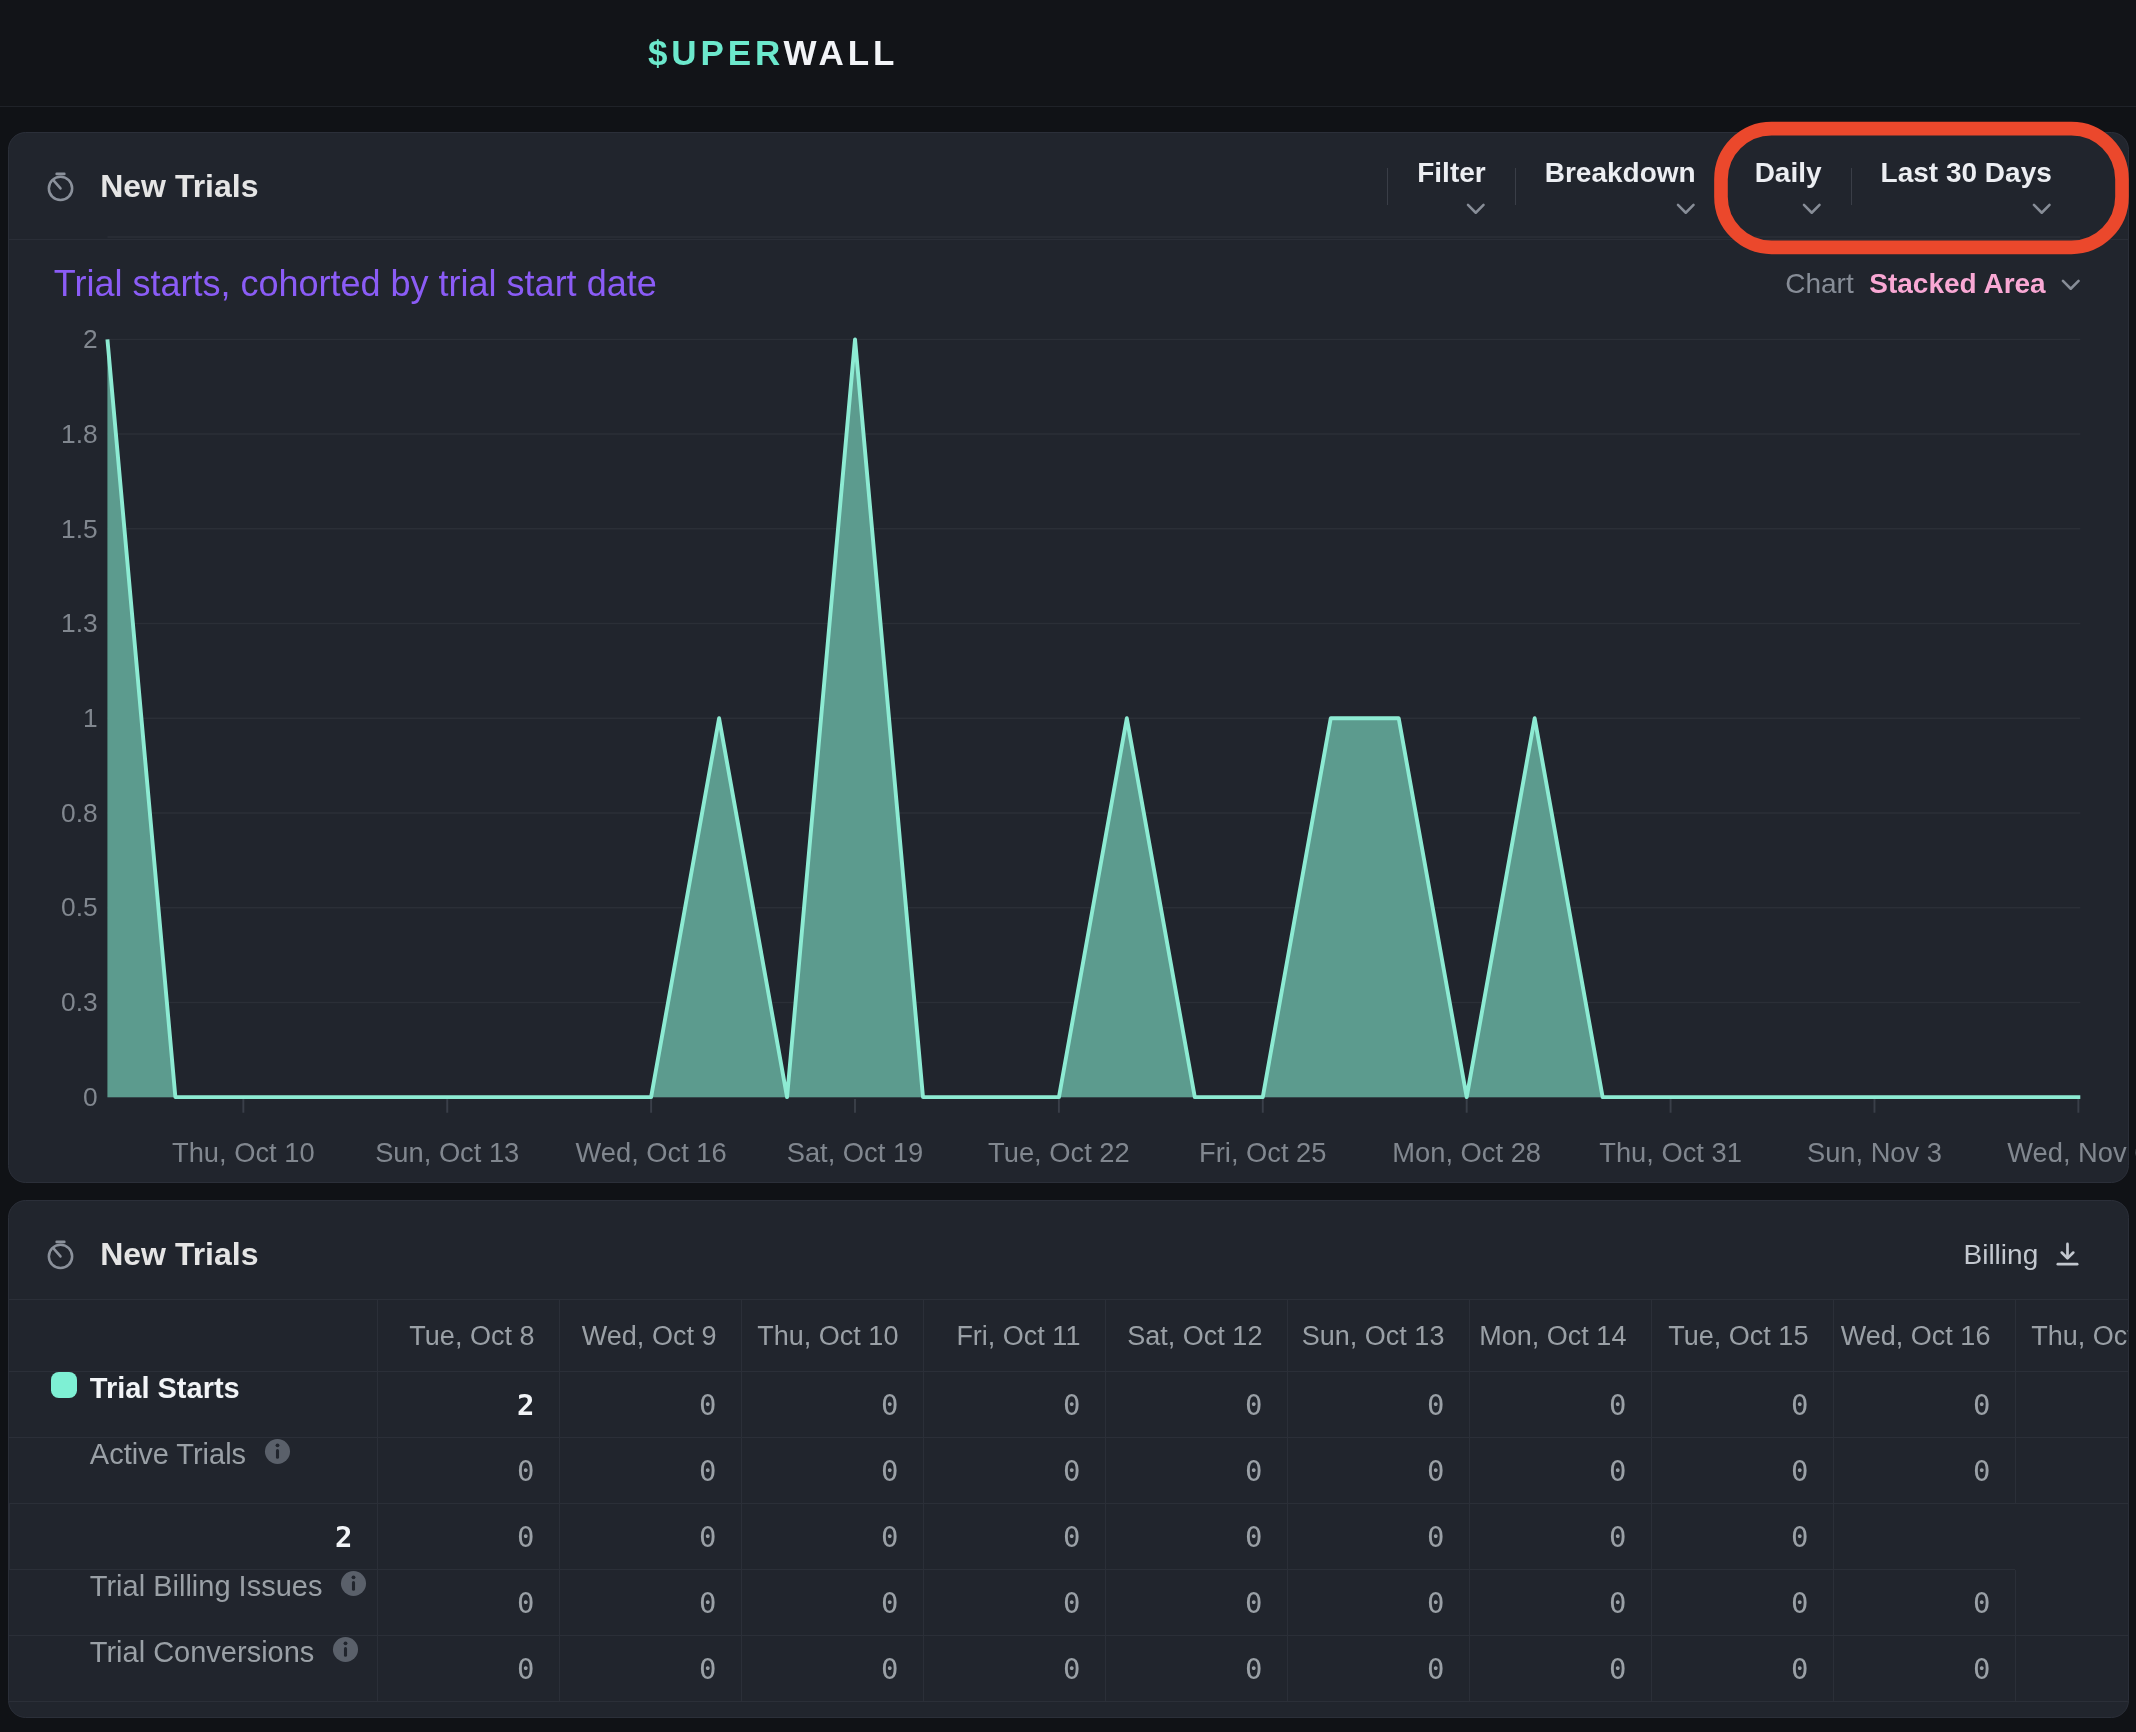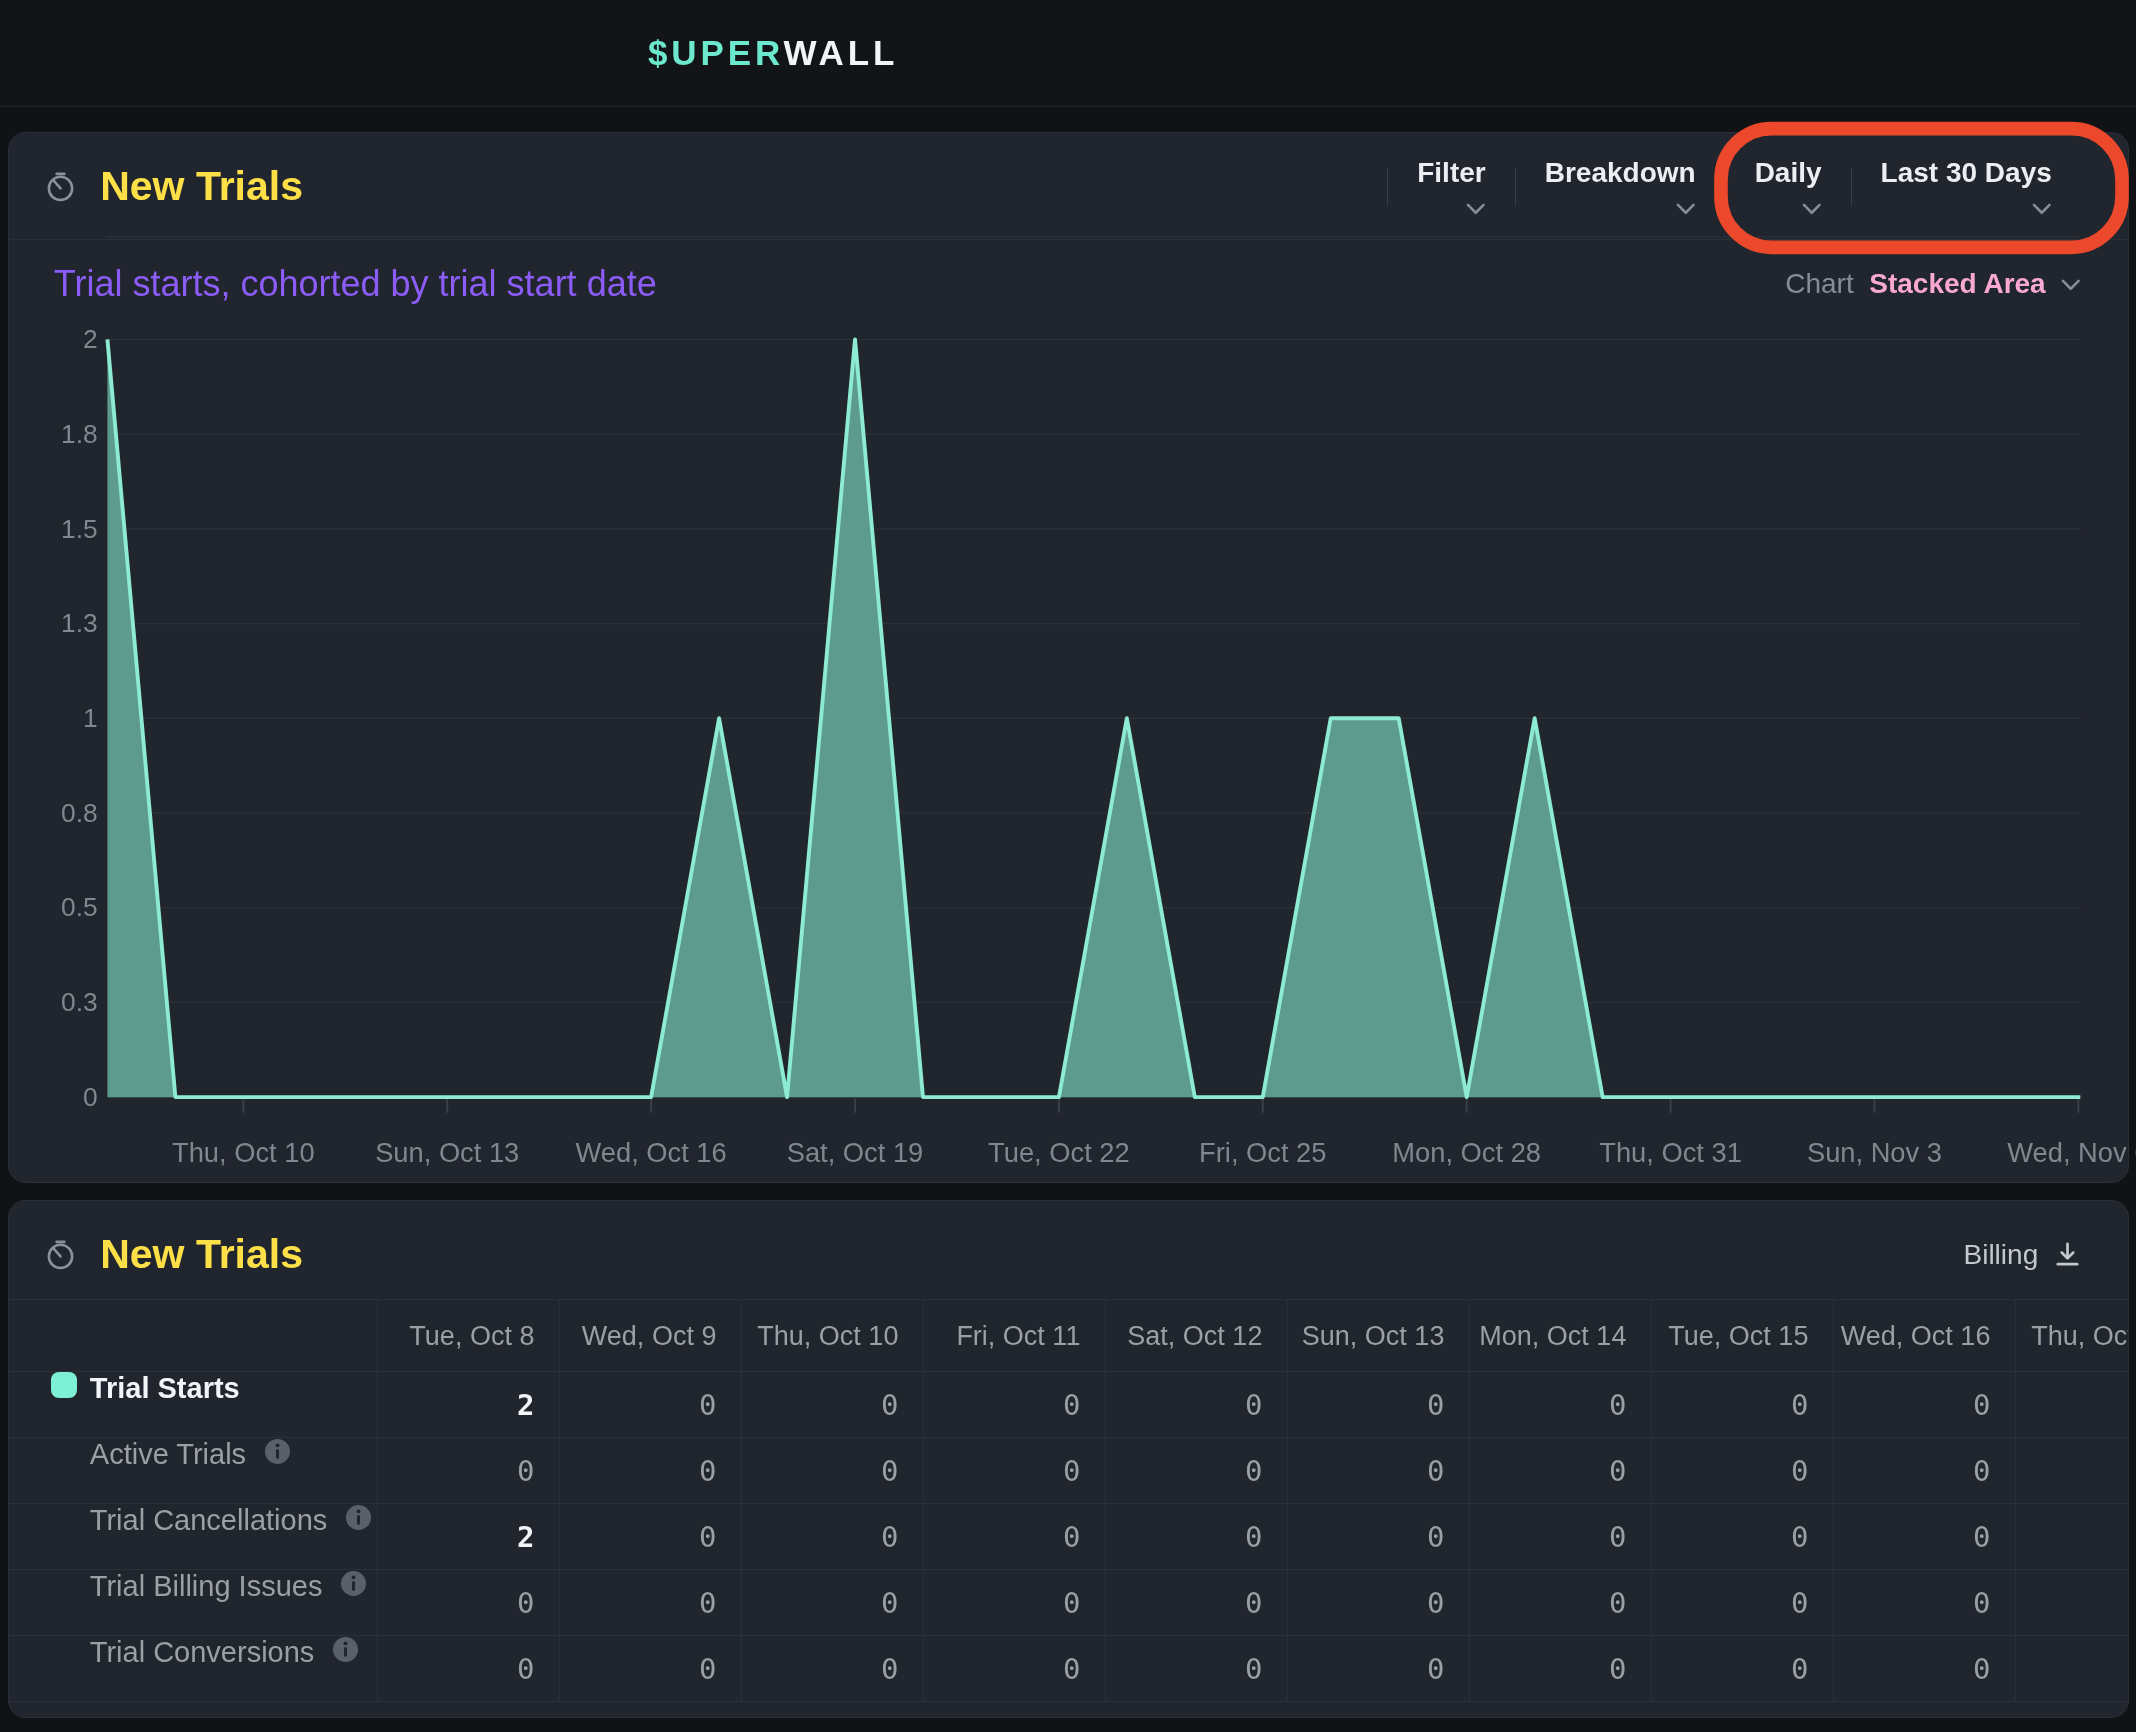--- a/index.html
+++ b/index.html
@@ -17,21 +17,21 @@
 
   
   .card { position:absolute; left:7.8px; width:2121px; background:#21252d;
           border:1px solid #2b2f39; border-radius:17.6px; overflow:hidden; }
   .card-chart { top:132px; height:1051px; }
   .card-table { top:1200px; height:518px; }
 
   .card-header { height:107px; display:flex; align-items:center;
                  padding:0 47px 0 35px; }
   .card-chart .card-header { border-bottom:1px solid #2a2e37; }
-  .card-title { color:#fde047; font-size:41px; font-weight:700; margin-left:23.4px; }
+  .card-title { color:#e5e5e5; font-size:32px; font-weight:700; margin-left:23.4px; }
 
   
   .controls { margin-left:auto; display:flex; align-items:center; height:100%; }
   .ctrl-divider { width:1px; height:37px; background:#3a3e47; }
   .ctrl { display:flex; align-items:flex-end; gap:13.7px; padding:0 29px;
           color:#eceef2; font-size:28px; font-weight:600; cursor:default;flex-direction:column; }
   .chev { display:inline-block; }
 
   
   .subrow { display:flex; align-items:center; padding:23.4px 47px 0 45px; }
@@ -260,30 +260,20 @@
         <div class="cell num v-dim">0</div>
         <div class="cell num v-dim">0</div>
         <div class="cell num v-dim">0</div>
         <div class="cell num v-dim">0</div>
         <div class="cell num v-dim">0</div>
         <div class="cell num v-dim">0</div>
         <div class="cell num v-dim">0</div>
         <div class="cell num v-dim"></div>
       </div>
       <div class="t-row">
-        <div class="cell label">
-          <span class="txt">Trial Cancellations</span>
-          <span class="icon">
-            <svg width="27" height="27" viewBox="0 0 28 28">
-              <circle cx="14" cy="14" r="13" fill="#5a606a"></circle>
-              <rect x="12.4" y="11.5" width="3.2" height="10" rx="1.6" fill="#21252d"></rect>
-              <circle cx="14" cy="7.6" r="2" fill="#21252d"></circle>
-            </svg>
-          </span>
-        </div>
         <div class="cell num v-bright">2</div>
         <div class="cell num v-dim">0</div>
         <div class="cell num v-dim">0</div>
         <div class="cell num v-dim">0</div>
         <div class="cell num v-dim">0</div>
         <div class="cell num v-dim">0</div>
         <div class="cell num v-dim">0</div>
         <div class="cell num v-dim">0</div>
         <div class="cell num v-dim">0</div>
         <div class="cell num v-dim"></div>

